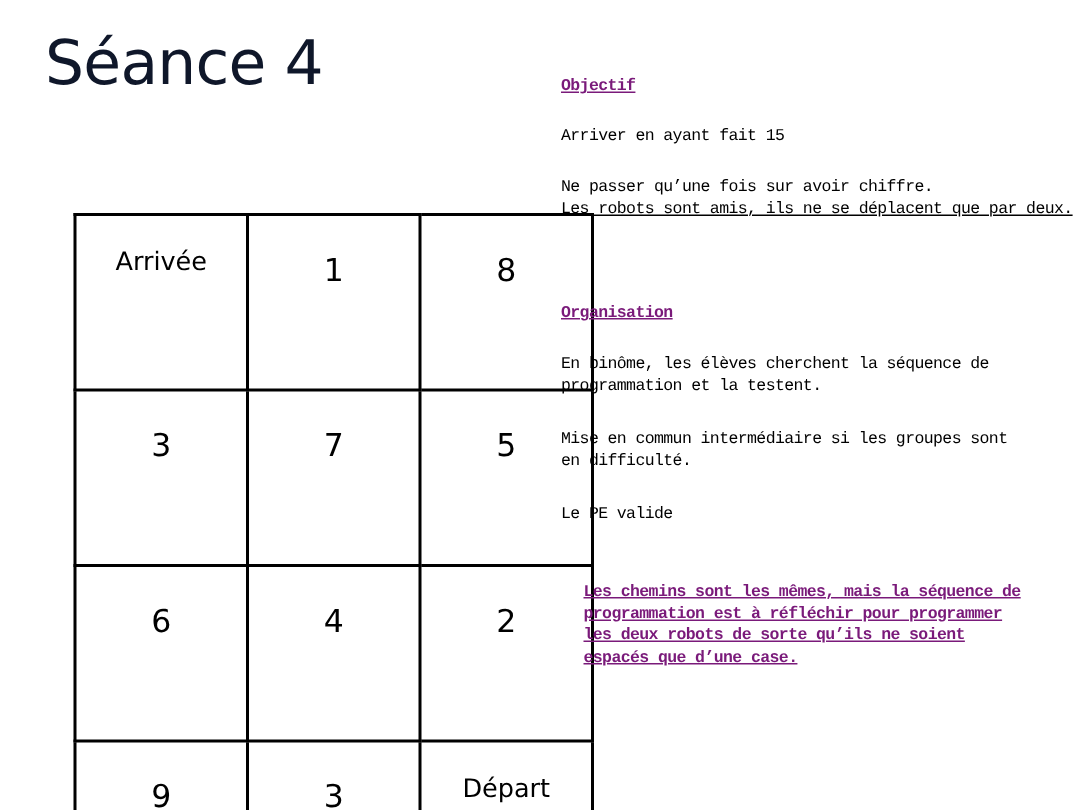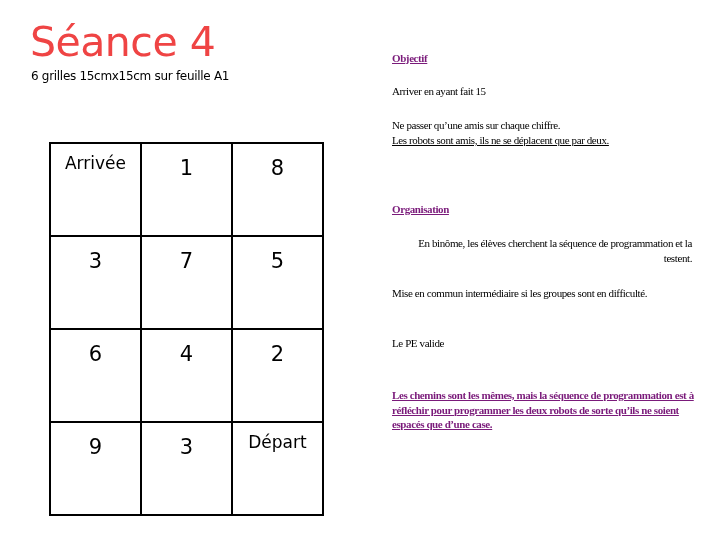--- a/index.html
+++ b/index.html
@@ -1,40 +1,39 @@
 <!DOCTYPE html>
 <html><head>
 <meta charset="utf-8">
 <style>
   html, body { margin:0; padding:0; }
   body { width:720px; height:540px; background:#ffffff; position:relative; overflow:hidden;
          font-family:"Liberation Sans", sans-serif; color:#000; }
-  .title { position:absolute; left:30px; top:18px; font-size:41px; color:#ef4444;
+  .title { position:absolute; left:30px; top:18px; font-size:41px; color:#0f172a;
            font-family:"DejaVu Sans", sans-serif; font-weight:normal; letter-spacing:-0.5px; line-height:48px; }
   .subinfo { position:absolute; left:31px; top:69px; font-size:12px; line-height:14px;
              font-family:"DejaVu Sans", sans-serif; letter-spacing:-0.3px; }
   .subinfo div { white-space:nowrap; }
   .grid { position:absolute; left:49px; top:142px; border-collapse:collapse; }
   .grid td { width:89px; height:91px; border:2px solid #000; vertical-align:top; text-align:center;
-             padding:0; font-family:"DejaVu Sans", sans-serif; }
+             padding:12px; font-family:"DejaVu Sans", sans-serif; }
   .grid .num { display:block; font-size:21px; margin-top:12px; }
   .grid .word { display:block; font-size:17px; margin-top:9px; }
-  .right { position:absolute; left:392px; font-size:11px; line-height:14.5px;
-           font-family:Liberation Serif, serif; letter-spacing:-0.4px; }
+  .right { position:absolute; left:374px; font-size:11px; line-height:14.5px;
+           font-family:Liberation Mono, monospace; letter-spacing:-0.4px; }
   .heading { color:#7a1a7a; font-weight:bold; text-decoration:underline; }
   .ul { text-decoration:underline; }
-  .purple { color:#7a1a7a; text-decoration:underline; font-weight:bold; }
+  .purple { color:#7a1a7a; text-decoration:underline; font-weight:bold;margin-left:15px; }
 </style>
 </head>
 <body>
 
 <div class="title">Séance 4</div>
 
 <div class="subinfo">
-  <div>6 grilles 15cmx15cm sur feuille A1</div>
 </div>
 
 <table class="grid">
   <tbody>
       <tr>
     <td>
           <span class="word">Arrivée</span>
         </td>
     <td>
           <span class="num">1</span>
@@ -77,23 +76,23 @@
         </td>
   </tr>
 </tbody>
   </table>
 
 <div class="right" style="top:51px;">
   <span class="heading">Objectif</span>
 </div>
 <div class="right" style="top:84px;">Arriver en ayant fait 15</div>
 <div class="right" style="top:118px; width:340px;">
-  <div>Ne passer qu’une amis sur chaque chiffre.</div>
+  <div>Ne passer qu’une fois sur avoir chiffre.</div>
   <div class="ul" style="white-space:nowrap;">Les robots sont amis, ils ne se déplacent que par deux.</div>
 </div>
 
 <div class="right" style="top:202px;">
   <span class="heading">Organisation</span>
 </div>
-<div class="right" style="top:236px; width:300px;text-align:right;">En binôme, les élèves cherchent la séquence de programmation et la testent.</div>
+<div class="right" style="top:236px; width:300px;">En binôme, les élèves cherchent la séquence de programmation et la testent.</div>
 <div class="right" style="top:286px; width:315px;">Mise en commun intermédiaire si les groupes sont en difficulté.</div>
 <div class="right" style="top:336px;">Le PE valide</div>
 <div class="right purple" style="top:388px; width:302px;">Les chemins sont les mêmes, mais la séquence de programmation est à réfléchir pour programmer les deux robots de sorte qu’ils ne soient espacés que d’une case.</div>
 
 </body></html>

